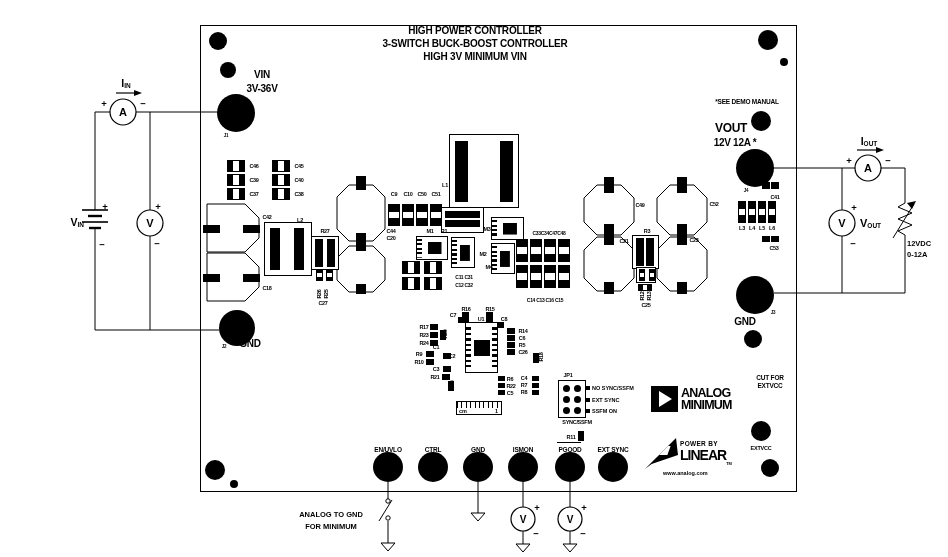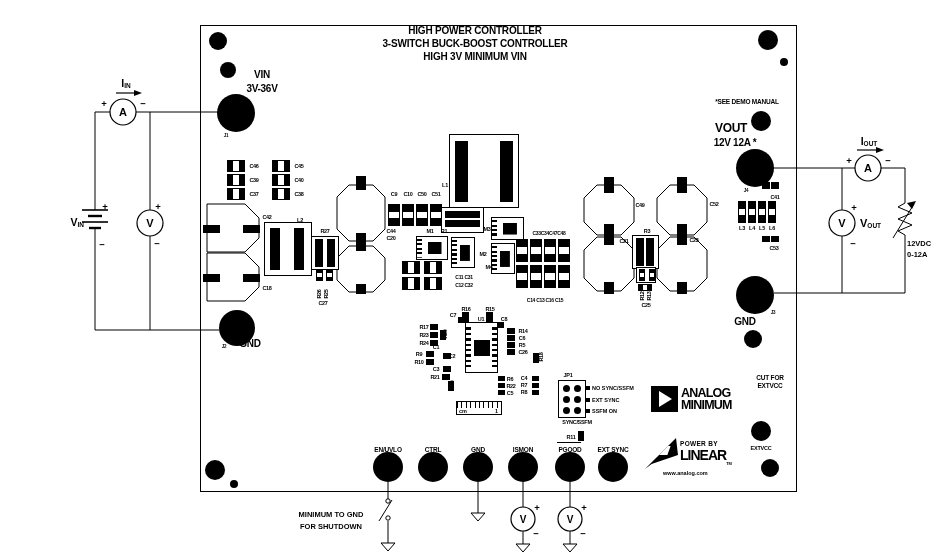--- a/index.html
+++ b/index.html
@@ -224,22 +224,22 @@
   <div class="pbl-pb">POWER BY</div>
   <div class="pbl-lin"><span>LINEAR</span><span class="tm">TM</span></div>
   <div class="pbl-url">www.analog.com</div>
 
   <div class="meas ctr" style="left:126px;top:83px;"><span>I</span><span class="sub">IN</span></div>
   <div class="meas" style="left:84px;top:222px;transform:translate(-100%,-50%);"><span>V</span><span class="sub">IN</span></div>
   <div class="meas ctr" style="left:869px;top:141px;"><span>I</span><span class="sub">OUT</span></div>
   <div class="meas" style="left:860px;top:223px;transform:translate(0,-50%);font-size:11px;"><span>V</span><span class="sub">OUT</span></div>
   <div class="note" style="left:907px;top:239px;">12VDC</div>
   <div class="note" style="left:907px;top:250px;">0-12A</div>
-  <div class="note ctr abs" style="left:331px;top:514px;">MINIMUM TO GND</div>
-  <div class="note ctr abs" style="left:331px;top:526px;">FOR SHUTDOWN</div>
+  <div class="note ctr abs" style="left:331px;top:514px;">ANALOG TO GND</div>
+  <div class="note ctr abs" style="left:331px;top:526px;">FOR MINIMUM</div>
 
 <div class="sh capH" style="left: 227px; top: 160px; width: 18px; height: 12px;"></div>
     <div class="sh capH" style="left: 227px; top: 174px; width: 18px; height: 12px;"></div>
     <div class="sh capH" style="left: 227px; top: 188px; width: 18px; height: 12px;"></div>
     <div class="sh capH" style="left: 272px; top: 160px; width: 18px; height: 12px;"></div>
     <div class="sh capH" style="left: 272px; top: 174px; width: 18px; height: 12px;"></div>
     <div class="sh capH" style="left: 272px; top: 188px; width: 18px; height: 12px;"></div>
     <div class="sh rect" style="left: 203px; top: 225px; width: 17px; height: 8px;"></div>
     <div class="sh rect" style="left: 243px; top: 225px; width: 17px; height: 8px;"></div>
     <div class="sh rect" style="left: 203px; top: 274px; width: 17px; height: 8px;"></div>

